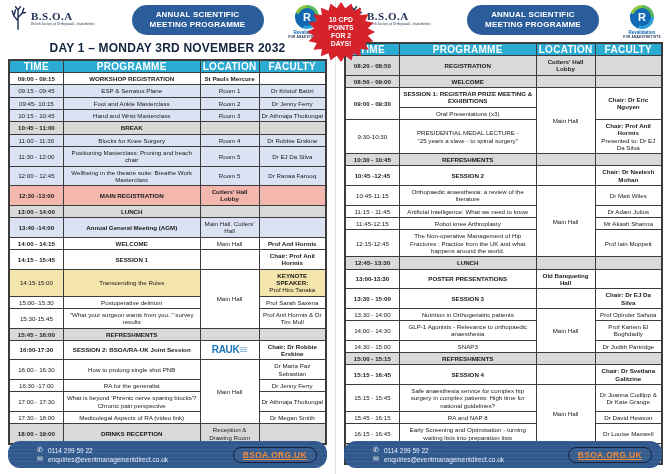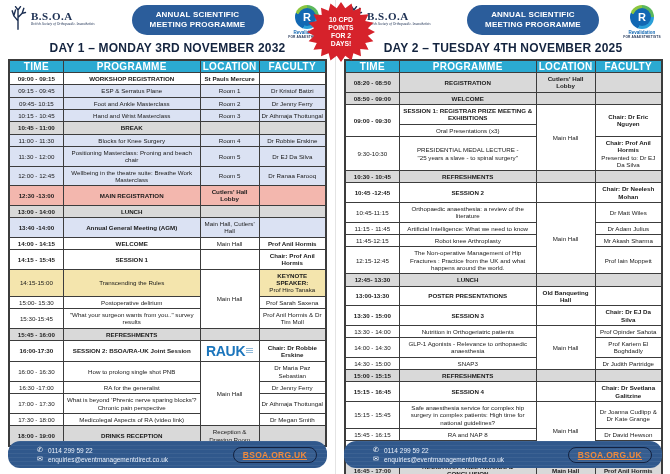--- a/index.html
+++ b/index.html
@@ -47,21 +47,21 @@
   .c-loc{width:48px;}
   .c-fac{width:69px;}
   .b{font-weight:700;}
   tr.bg-lav td{background:var(--lav);}
   tr.bg-gray td{background:var(--gray);}
   tr.bg-pink td{background:var(--pink);}
   tr.bg-yellow td{background:var(--yellow);}
   td.bg-white{background:#fff !important;}
   td.bg-yellow{background:var(--yellow) !important;}
   .rauk{display:inline-flex;align-items:center;gap:1px;}
-  .rauk b{color:var(--rauk);font-size:14px;font-weight:800;letter-spacing:-.3px;}
+  .rauk b{color:var(--rauk);font-size:10px;font-weight:800;letter-spacing:-.3px;}
   .rauk i{display:inline-block;width:7px;height:6px;
           background:repeating-linear-gradient(180deg,#8fb8d8 0 1px,transparent 1px 2px);}
   
   .foot{position:absolute;left:8px;right:8px;bottom:6px;height:27px;background:var(--footer);
         background-image:repeating-linear-gradient(180deg,rgba(255,255,255,.06) 0 1px,transparent 1px 4px);
         border-radius:12px;display:flex;align-items:center;justify-content:space-between;padding:0 10px 0 28px;}
   .contact{display:flex;flex-direction:column;gap:1px;}
   .frow{display:flex;align-items:center;gap:4px;color:#eaf1fb;font-size:6.5px;}
   .ficon{font-size:7px;color:#fff;width:8px;text-align:center;}
   .site{border:1.5px solid #13213f;border-radius:11px;padding:2px 9px;color:var(--orange);
@@ -272,21 +272,20 @@
       </div>
       <div class="pill">ANNUAL SCIENTIFIC MEETING PROGRAMME</div>
       <div class="rlogo">
         <div class="ring">
           <div class="rcore">R</div>
         </div>
         <div class="rl1">Revalidation</div>
         <div class="rl2">FOR ANAESTHETISTS</div>
       </div>
     </div>
-    <div class="day-title">DAY 2 –  TUESDAY 4TH NOVEMBER 2025</div>
     <table>
         <thead>
           <tr>
             <th>TIME</th>
             <th>PROGRAMME</th>
             <th>LOCATION</th>
             <th>FACULTY</th>
           </tr>
         </thead>
         <tbody>

